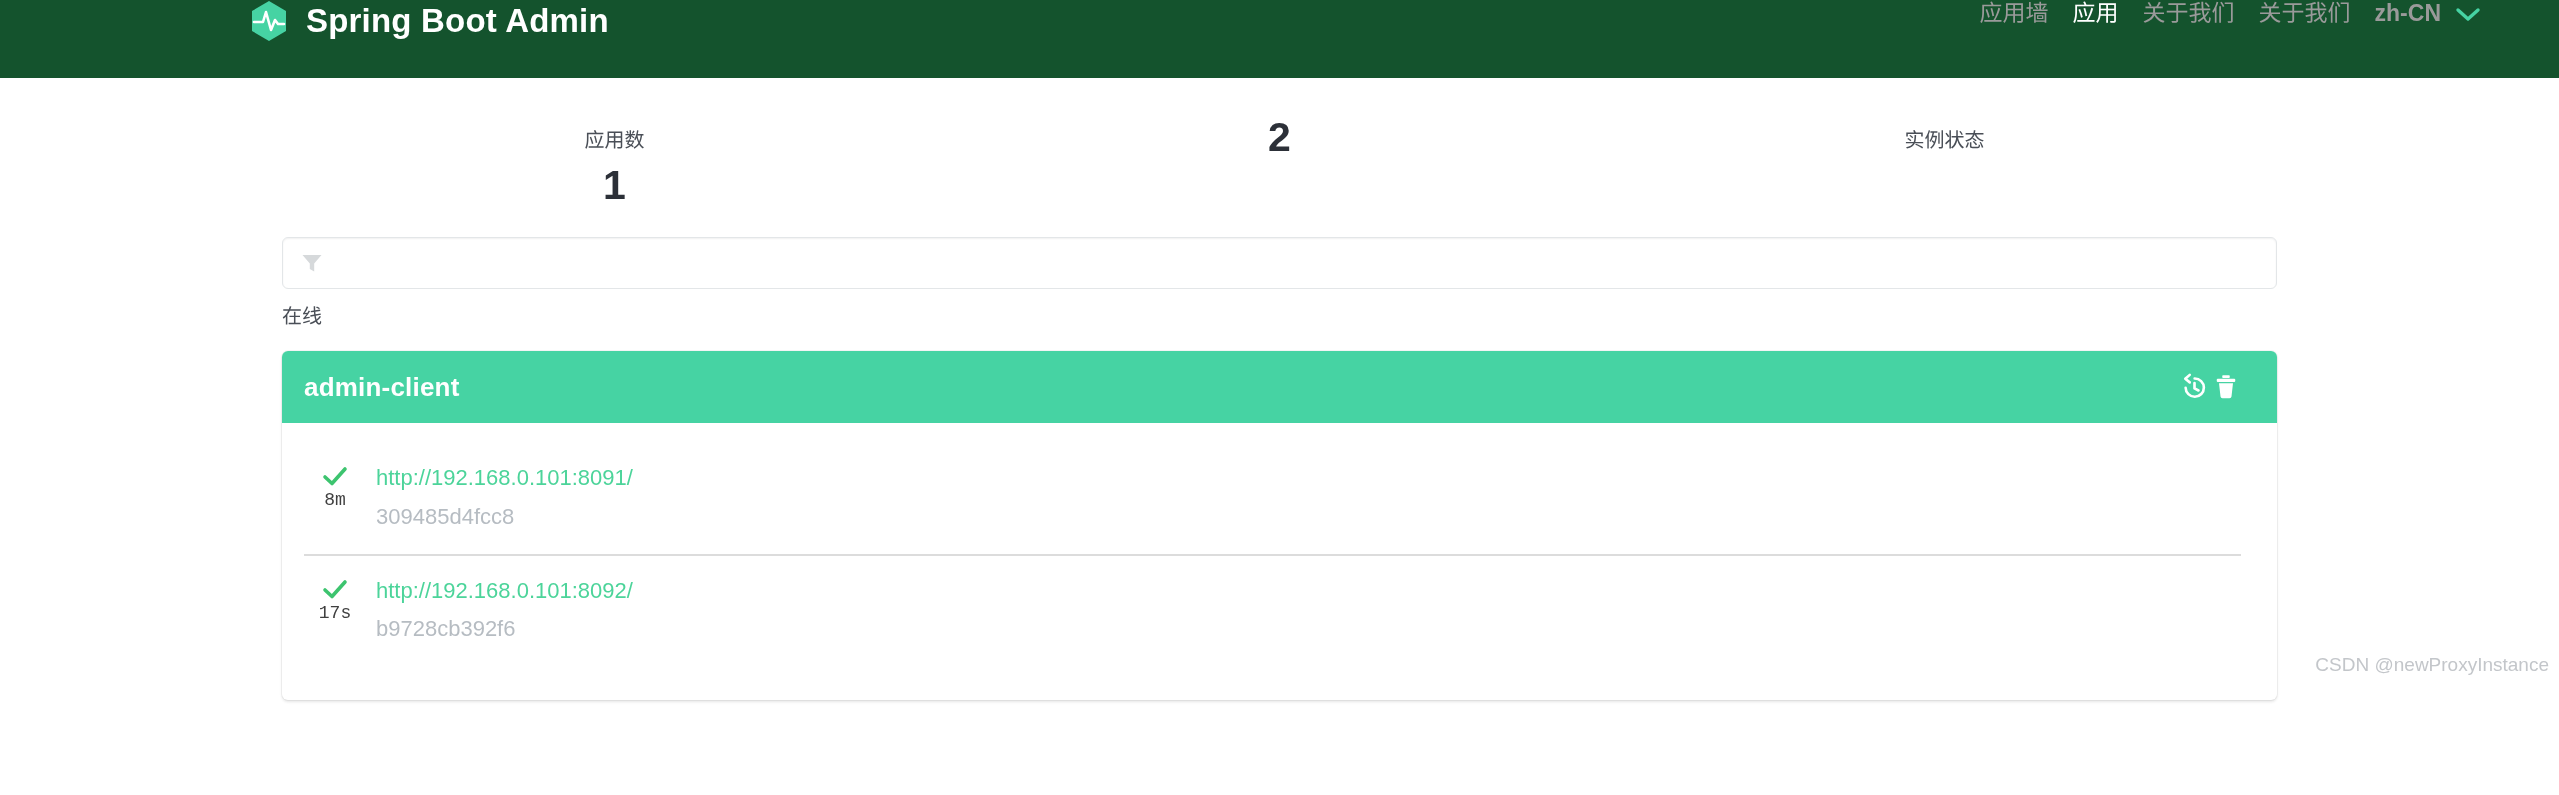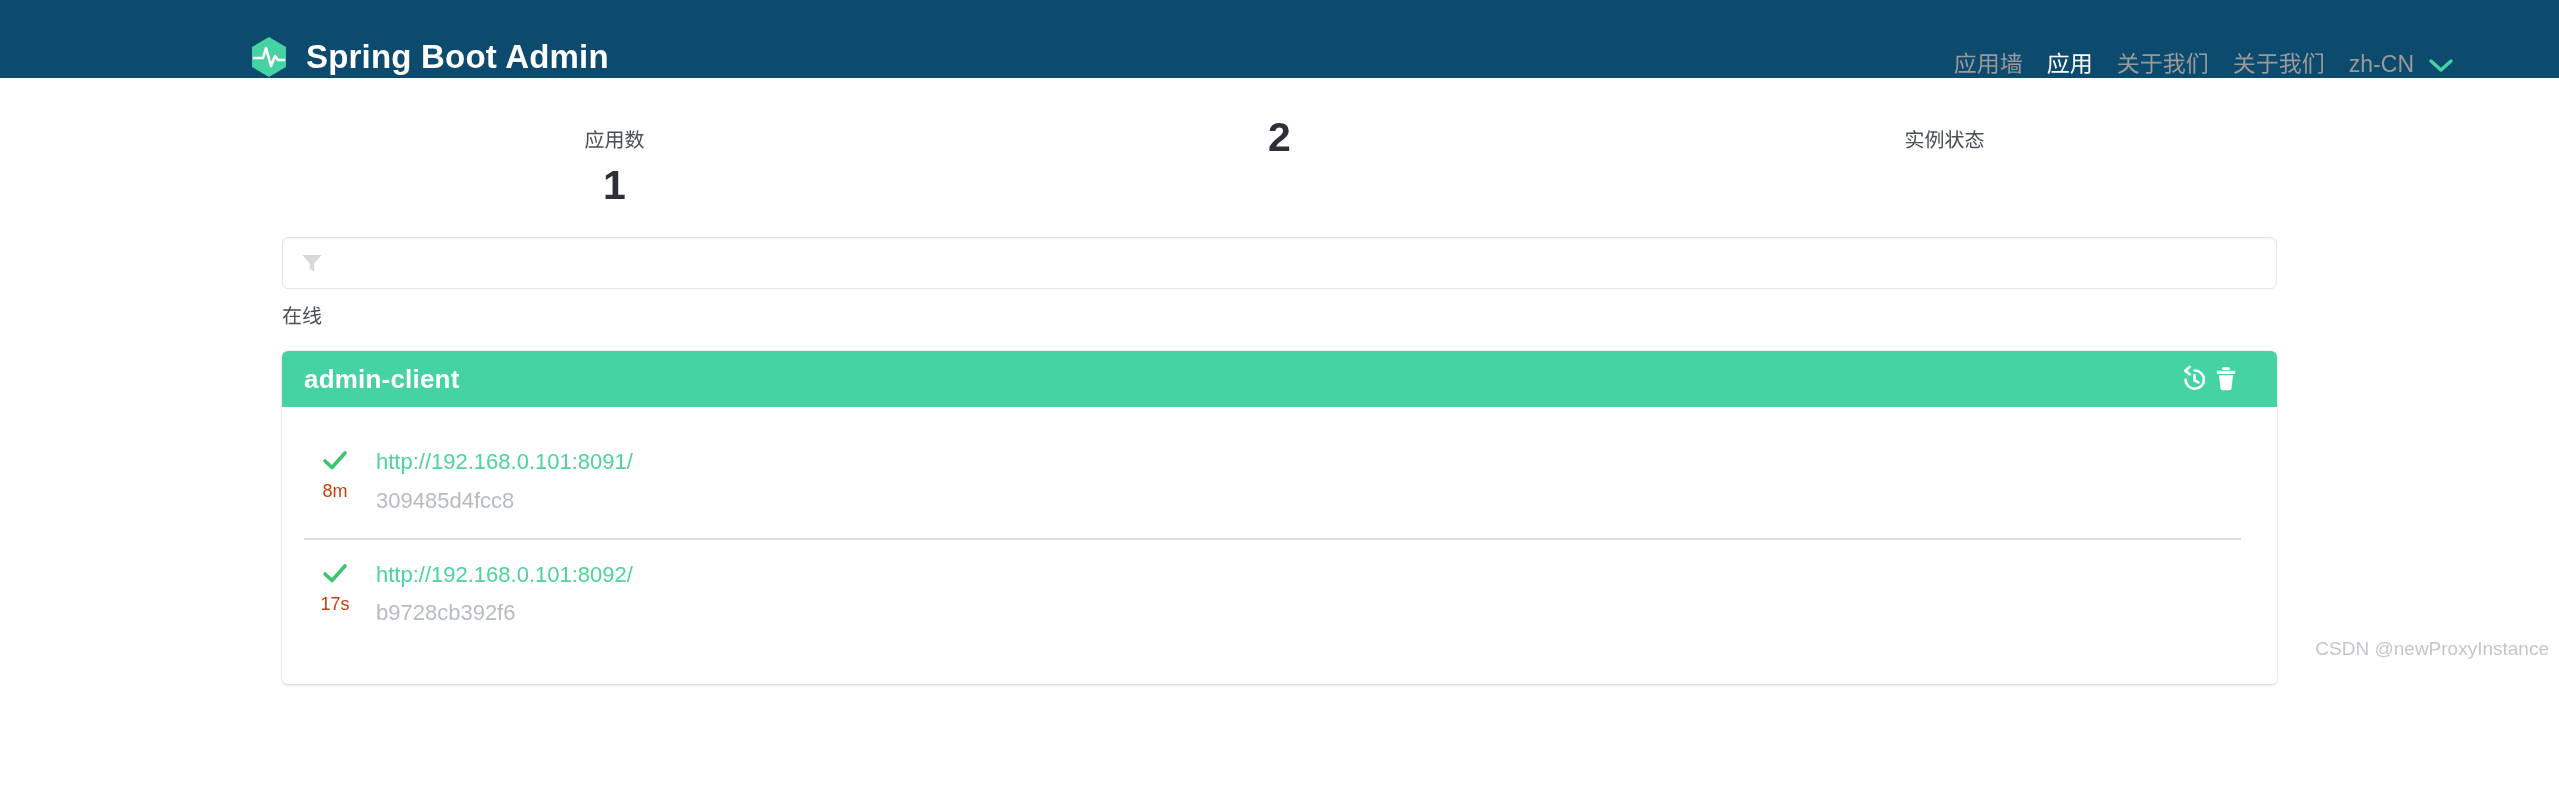--- a/index.html
+++ b/index.html
@@ -8,24 +8,24 @@
     width: 2559px;
     height: 795px;
     background: #ffffff;
     font-family: "Liberation Sans", "DejaVu Sans", sans-serif;
     overflow: hidden;
   }
 
   
   .navbar {
     height: 78px;
-    background: #0c4a6e;
-    display: flex;
-    align-items: flex-end;
-    padding: 0 105px 0 250px;
+    background: #14532d;
+    display: flex;
+    align-items: flex-start;
+    padding: 0 78px 0 250px;
     position: relative;
   }
   .brand {
     display: flex;
     align-items: center;
     gap: 18px;
   }
   .brand-logo {
     width: 38px;
     height: 42px;
@@ -52,20 +52,21 @@
     line-height: 1;
   }
   .nav-link.active { color: #ffffff; }
   .lang-select {
     display: flex;
     align-items: center;
     gap: 14px;
     color: #9a9a9a;
     font-size: 23px;
     white-space: nowrap;
+    font-weight: bold;
   }
   .chevron-down {
     width: 26px;
     height: 16px;
     display: block;
   }
 
   
   .page {
     padding: 0 282px;
@@ -138,21 +139,21 @@
   
   .app-card {
     margin-top: 22px;
     background: #ffffff;
     border-radius: 6px;
     box-shadow: 0 2px 3px rgba(10,10,10,0.10), 0 0 0 1px rgba(10,10,10,0.04);
     overflow: hidden;
   }
   .app-card-header {
     background: #46d3a3;
-    height: 56px;
+    height: 72px;
     display: flex;
     align-items: center;
     padding: 0 36px 0 22px;
   }
   .app-name {
     color: #ffffff;
     font-size: 26px;
     font-weight: 700;
     letter-spacing: 0.2px;
   }
@@ -186,23 +187,24 @@
     padding-top: 2px;
   }
   .check-icon {
     width: 26px;
     height: 22px;
     display: inline-block;
   }
   .instance-uptime {
     display: block;
     font-size: 18px;
-    color: #c2410c;
-    margin-top: 7px;
+    color: #404040;
+    margin-top: 0;
     line-height: 1.1;
+    font-family: Liberation Mono, monospace;
   }
   .instance-info {
     padding-left: 10px;
   }
   .instance-url {
     display: block;
     font-size: 22px;
     color: #4cd49a;
     text-decoration: none;
     line-height: 1.35;

